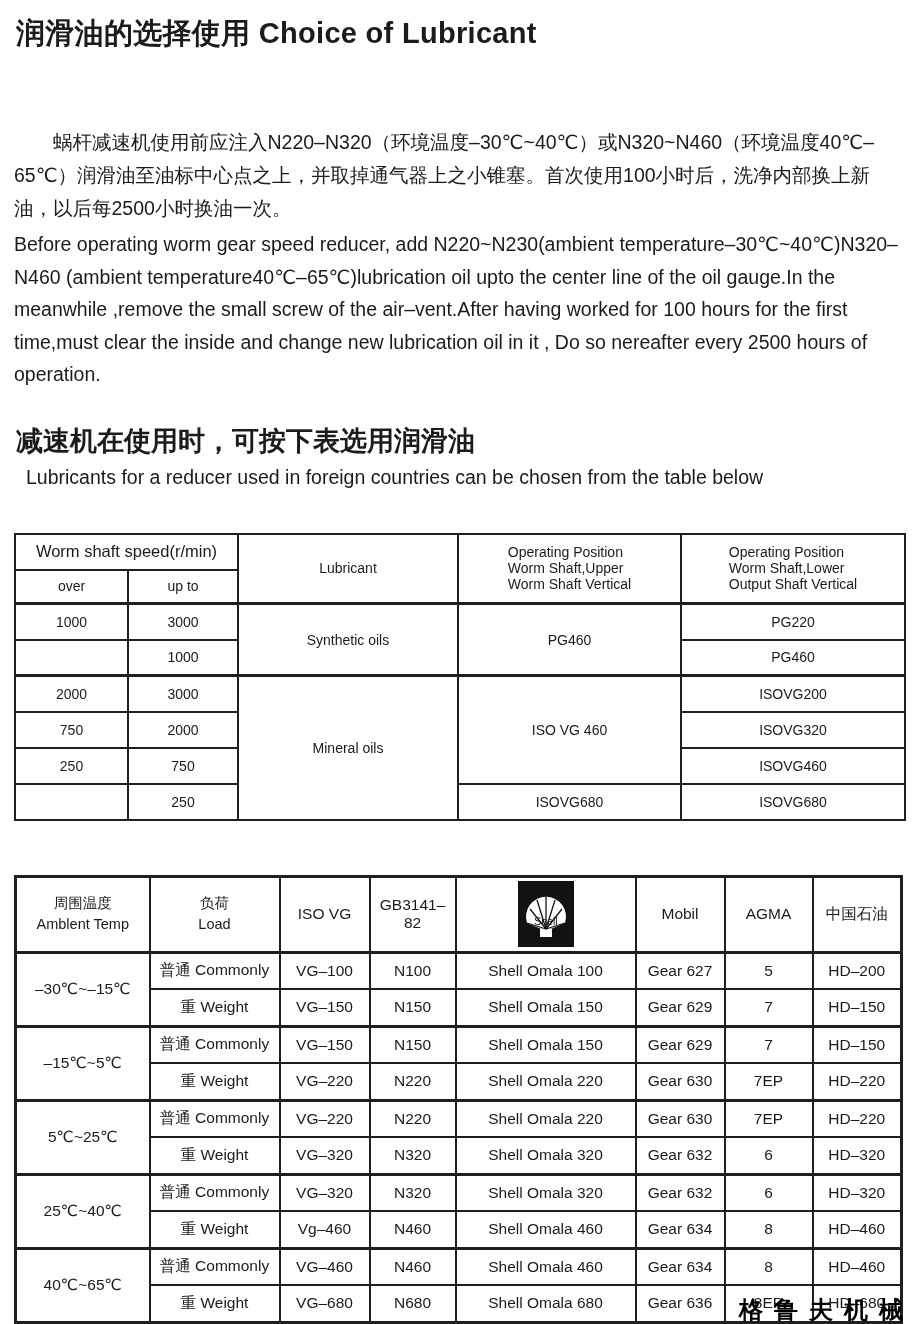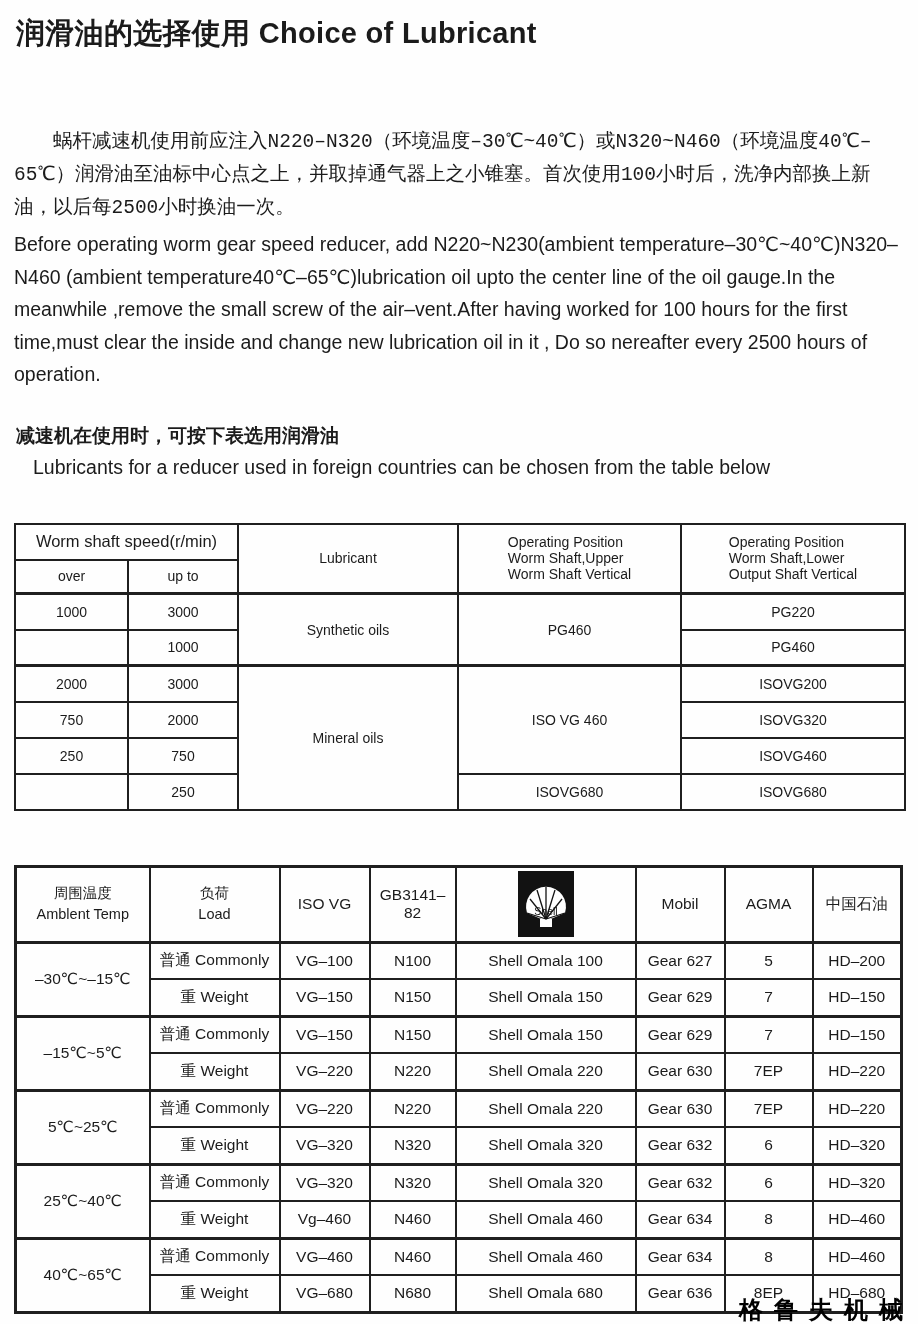--- a/index.html
+++ b/index.html
@@ -8,25 +8,25 @@
     background: #fefefe;
     color: #1b1b1b;
     font-family: "Liberation Sans", "DejaVu Sans", sans-serif;
     position: relative;
     overflow: hidden;
   }
   .page { padding: 6px 14px 0 14px; }
 
   .title { font-size: 29px; font-weight: bold; margin: 8px 0 0 2px; letter-spacing: 0.3px; }
 
-  .para-cn { margin: 72px 0 0 0; font-size: 19.5px; line-height: 33px; text-indent: 2em; width: 892px; font-family: Liberation Mono, monospace; }
+  .para-cn { margin: 72px 0 0 0; font-size: 19.5px; line-height: 33px; text-indent: 2em; width: 892px; }
   .para-en { margin: 3px 0 0 0; font-size: 19.5px; line-height: 32.5px; width: 896px; }
 
-  .subtitle-cn { font-size: 19px; font-weight: bold; margin: 32px 0 0 2px; }
-  .subtitle-en { font-size: 19.5px; margin: 7px 0 0 19px; }
+  .subtitle-cn { font-size: 27px; font-weight: bold; margin: 32px 0 0 2px; }
+  .subtitle-en { font-size: 19.5px; margin: 7px 0 0 12px; }
 
   table { border-collapse: collapse; table-layout: fixed; }
   td { border: 2px solid #1f1f1f; text-align: center; vertical-align: middle; padding: 0 2px; overflow: hidden; }
   .gt td { border-top-width: 3px; }           
   .pre { white-space: pre-line; }
   .lblock { display: inline-block; text-align: left; }
 
   .t1 { width: 890px; margin-top: 44px; border: 1px solid #a3a3a3; }
   .t1 td { font-size: 14px; }
   .t1 .f16 { font-size: 16.5px; }

